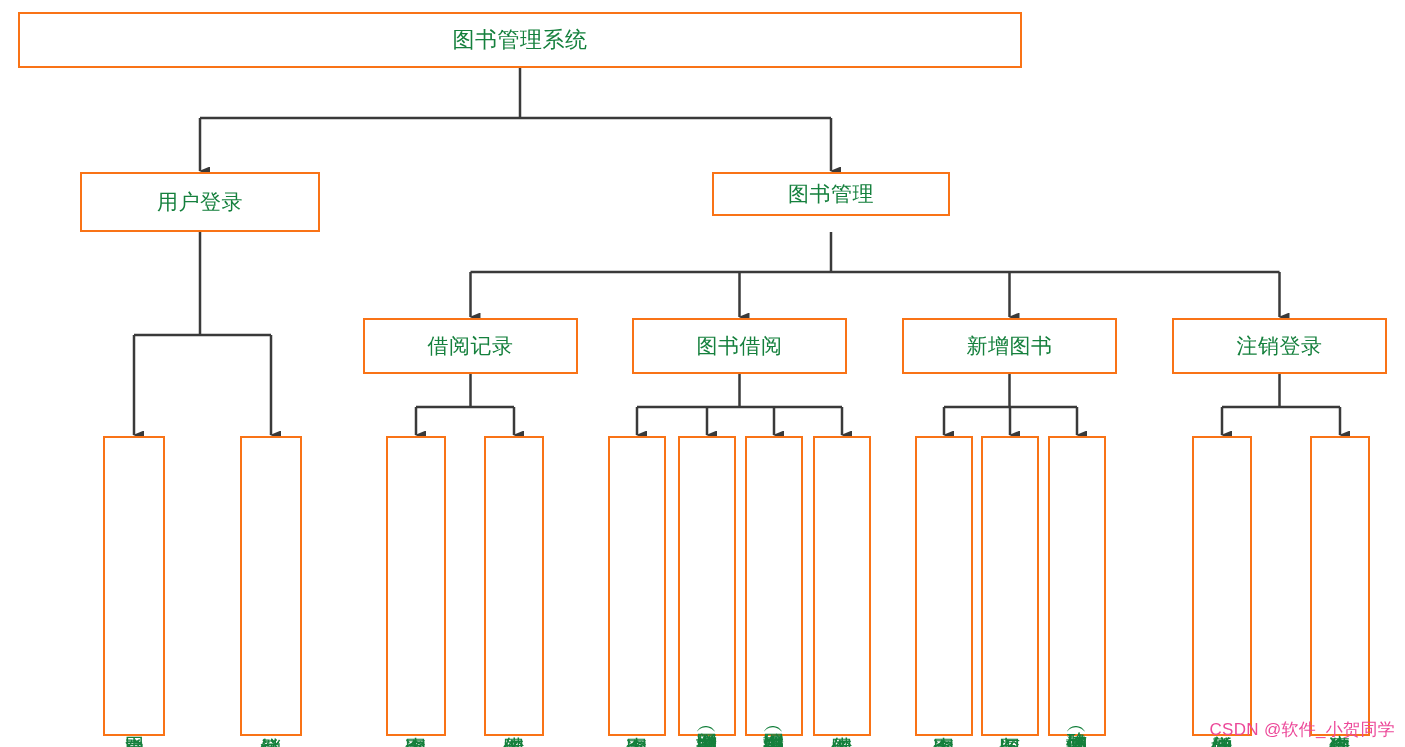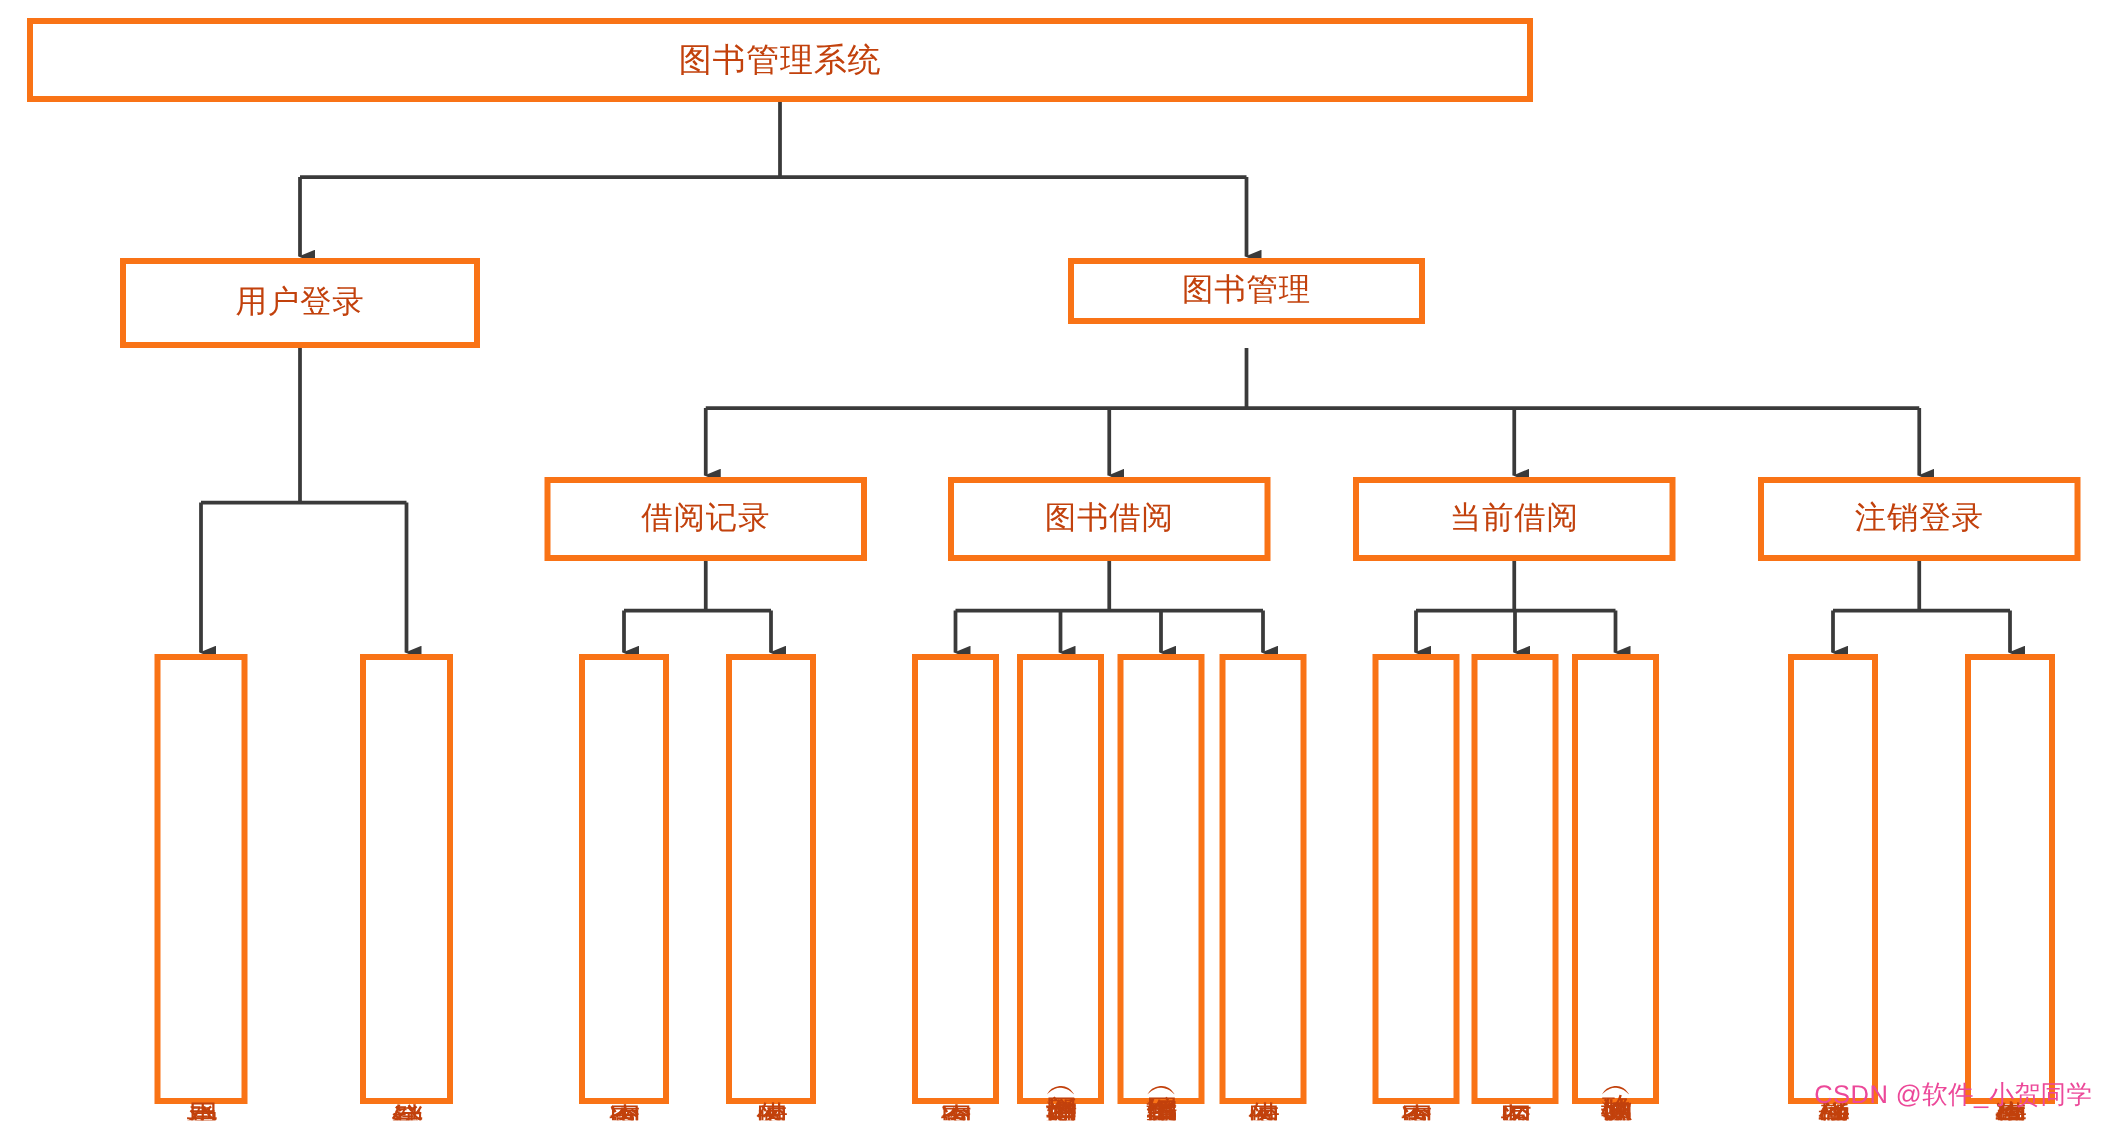--- a/index.html
+++ b/index.html
@@ -22,25 +22,25 @@
     left: 0;
     top: 0;
     width: 1405px;
     height: 747px;
     pointer-events: none;
   }
   .node {
     position: absolute;
     box-sizing: border-box;
     background: #ffffff;
-    border: 4px solid #f97316;
+    border: 2px solid #f97316;
     display: flex;
     align-items: center;
     justify-content: center;
-    color: #c2410c;
+    color: #15803d;
   }
   .node.horiz .label {
     font-size: 21px;
     letter-spacing: 0.5px;
     line-height: 1.1;
     white-space: nowrap;
   }
   .node.root .label {
     font-size: 22px;
   }
@@ -125,21 +125,21 @@
       <div class="node horiz" style="left: 712px; top: 172px; width: 238px; height: 44px;">
         <span class="label">图书管理</span>
       </div>
       <div class="node horiz" style="left: 363px; top: 318px; width: 215px; height: 56px;">
         <span class="label">借阅记录</span>
       </div>
       <div class="node horiz" style="left: 632px; top: 318px; width: 215px; height: 56px;">
         <span class="label">图书借阅</span>
       </div>
       <div class="node horiz" style="left: 902px; top: 318px; width: 215px; height: 56px;">
-        <span class="label">当前借阅</span>
+        <span class="label">新增图书</span>
       </div>
       <div class="node horiz" style="left: 1172px; top: 318px; width: 215px; height: 56px;">
         <span class="label">注销登录</span>
       </div>
       <div class="node vert" style="left: 103px; top: 436px; width: 62px; height: 300px;">
         <span class="label">用户登录</span>
       </div>
       <div class="node vert" style="left: 240px; top: 436px; width: 62px; height: 300px;">
         <span class="label">注销登录</span>
       </div>

